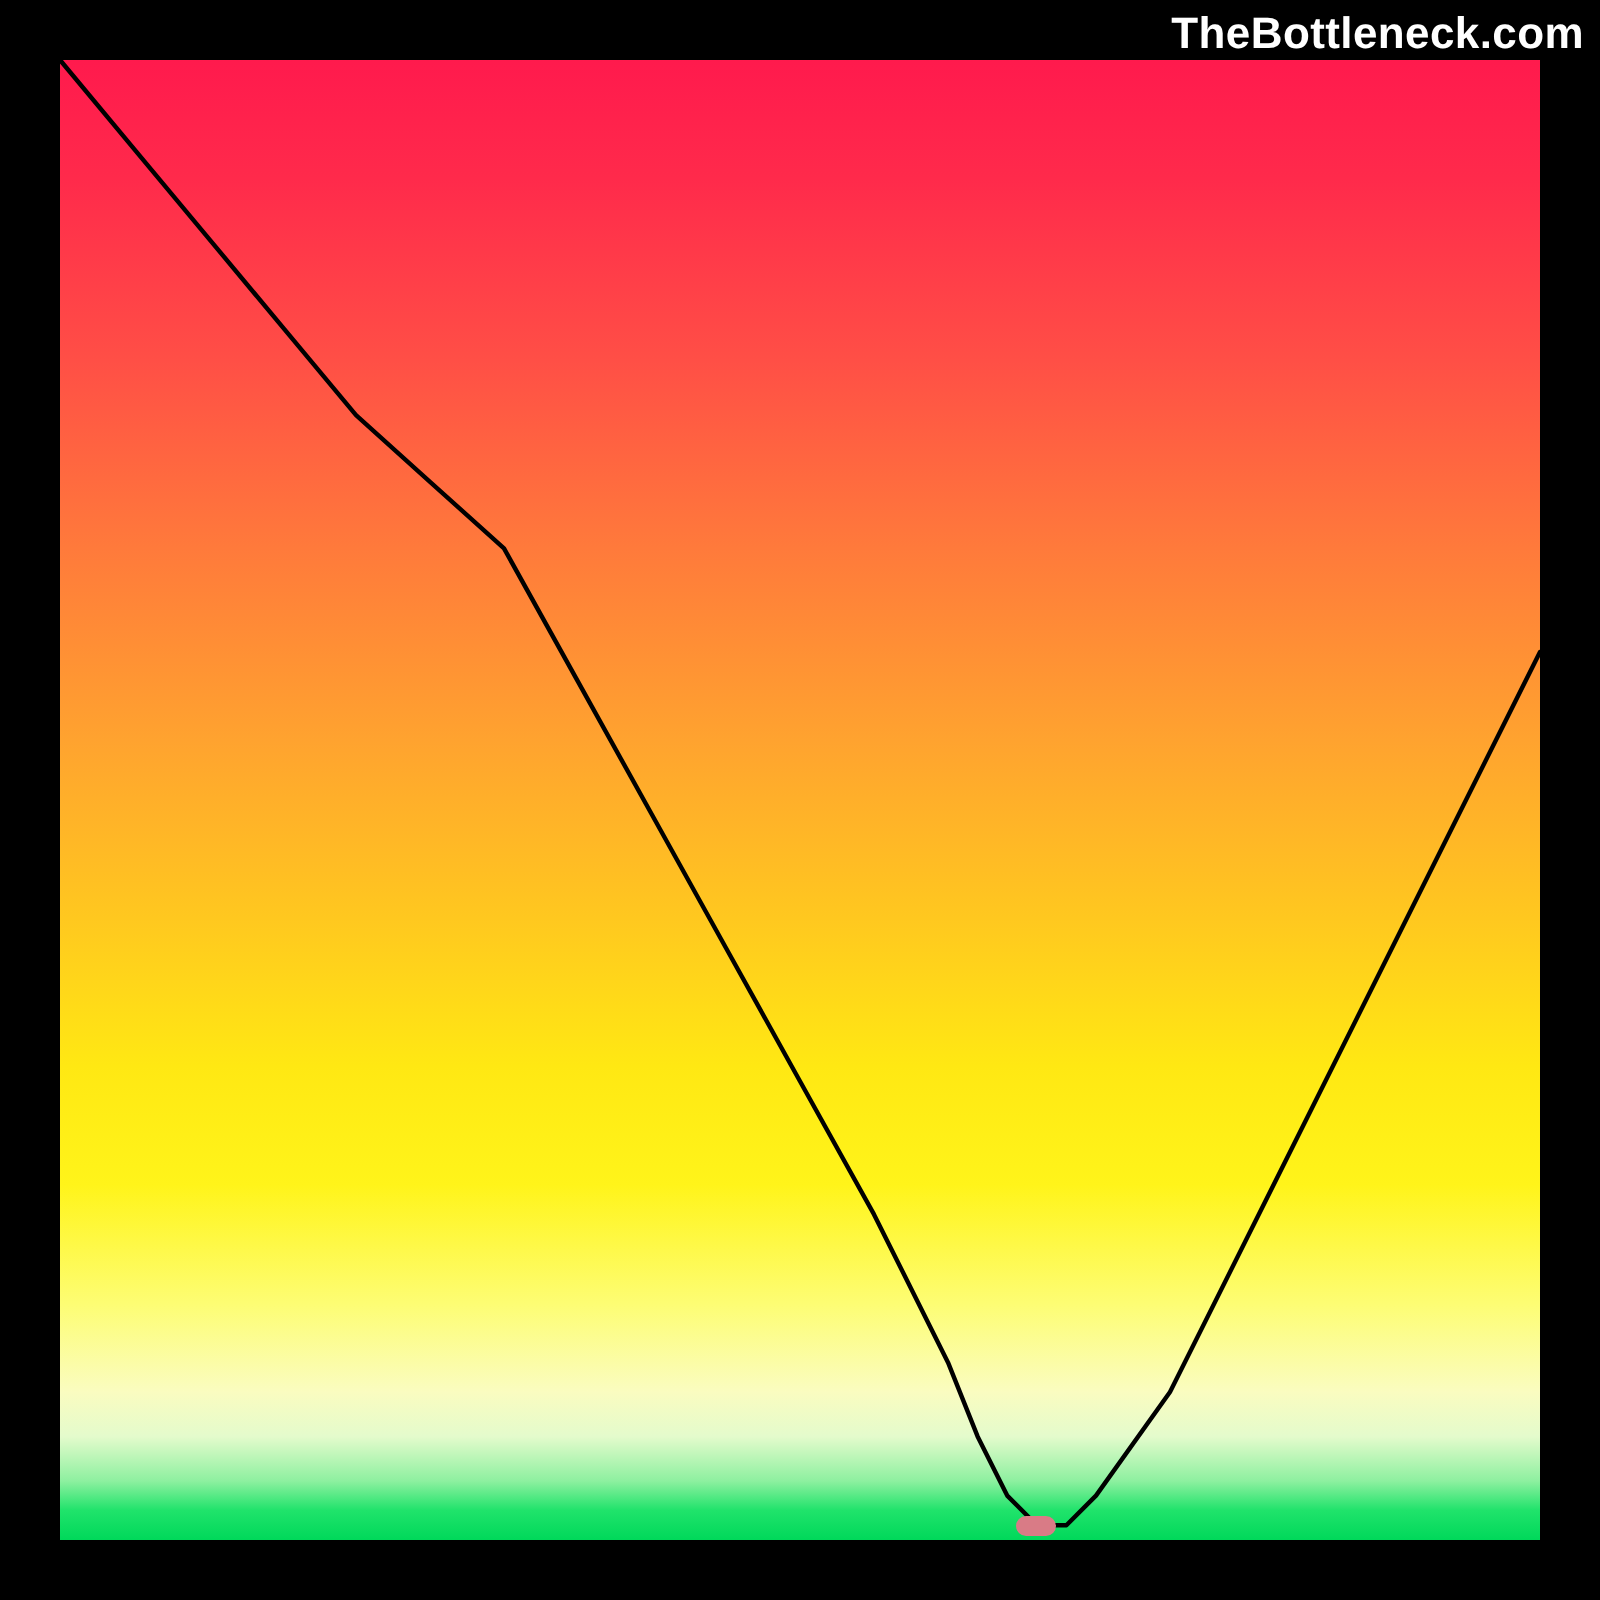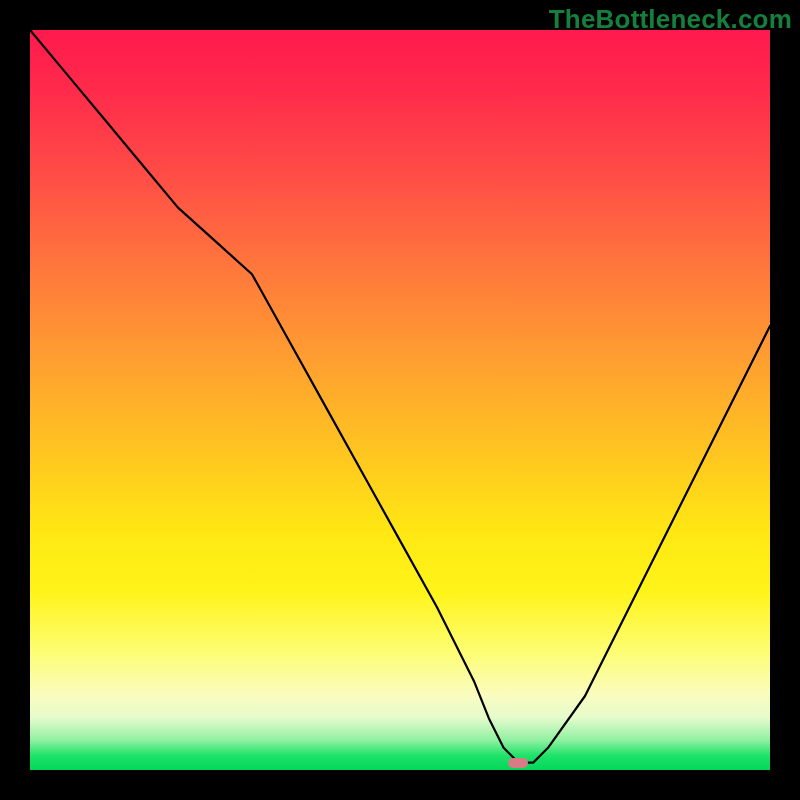--- a/index.html
+++ b/index.html
@@ -14,23 +14,23 @@
   .frame {
     position: relative;
     width: 800px;
     height: 800px;
     background: #000;
   }
   .watermark {
     position: absolute;
     top: 4px;
     right: 8px;
-    font-size: 26px;
+    font-size: 22px;
     font-weight: 600;
-    color: #15803d;
+    color: #ffffff;
     letter-spacing: 0.2px;
   }
   .plot-area {
     position: absolute;
     left: 30px;
     top: 30px;
     width: 740px;
     height: 740px;
     
     background: linear-gradient(

